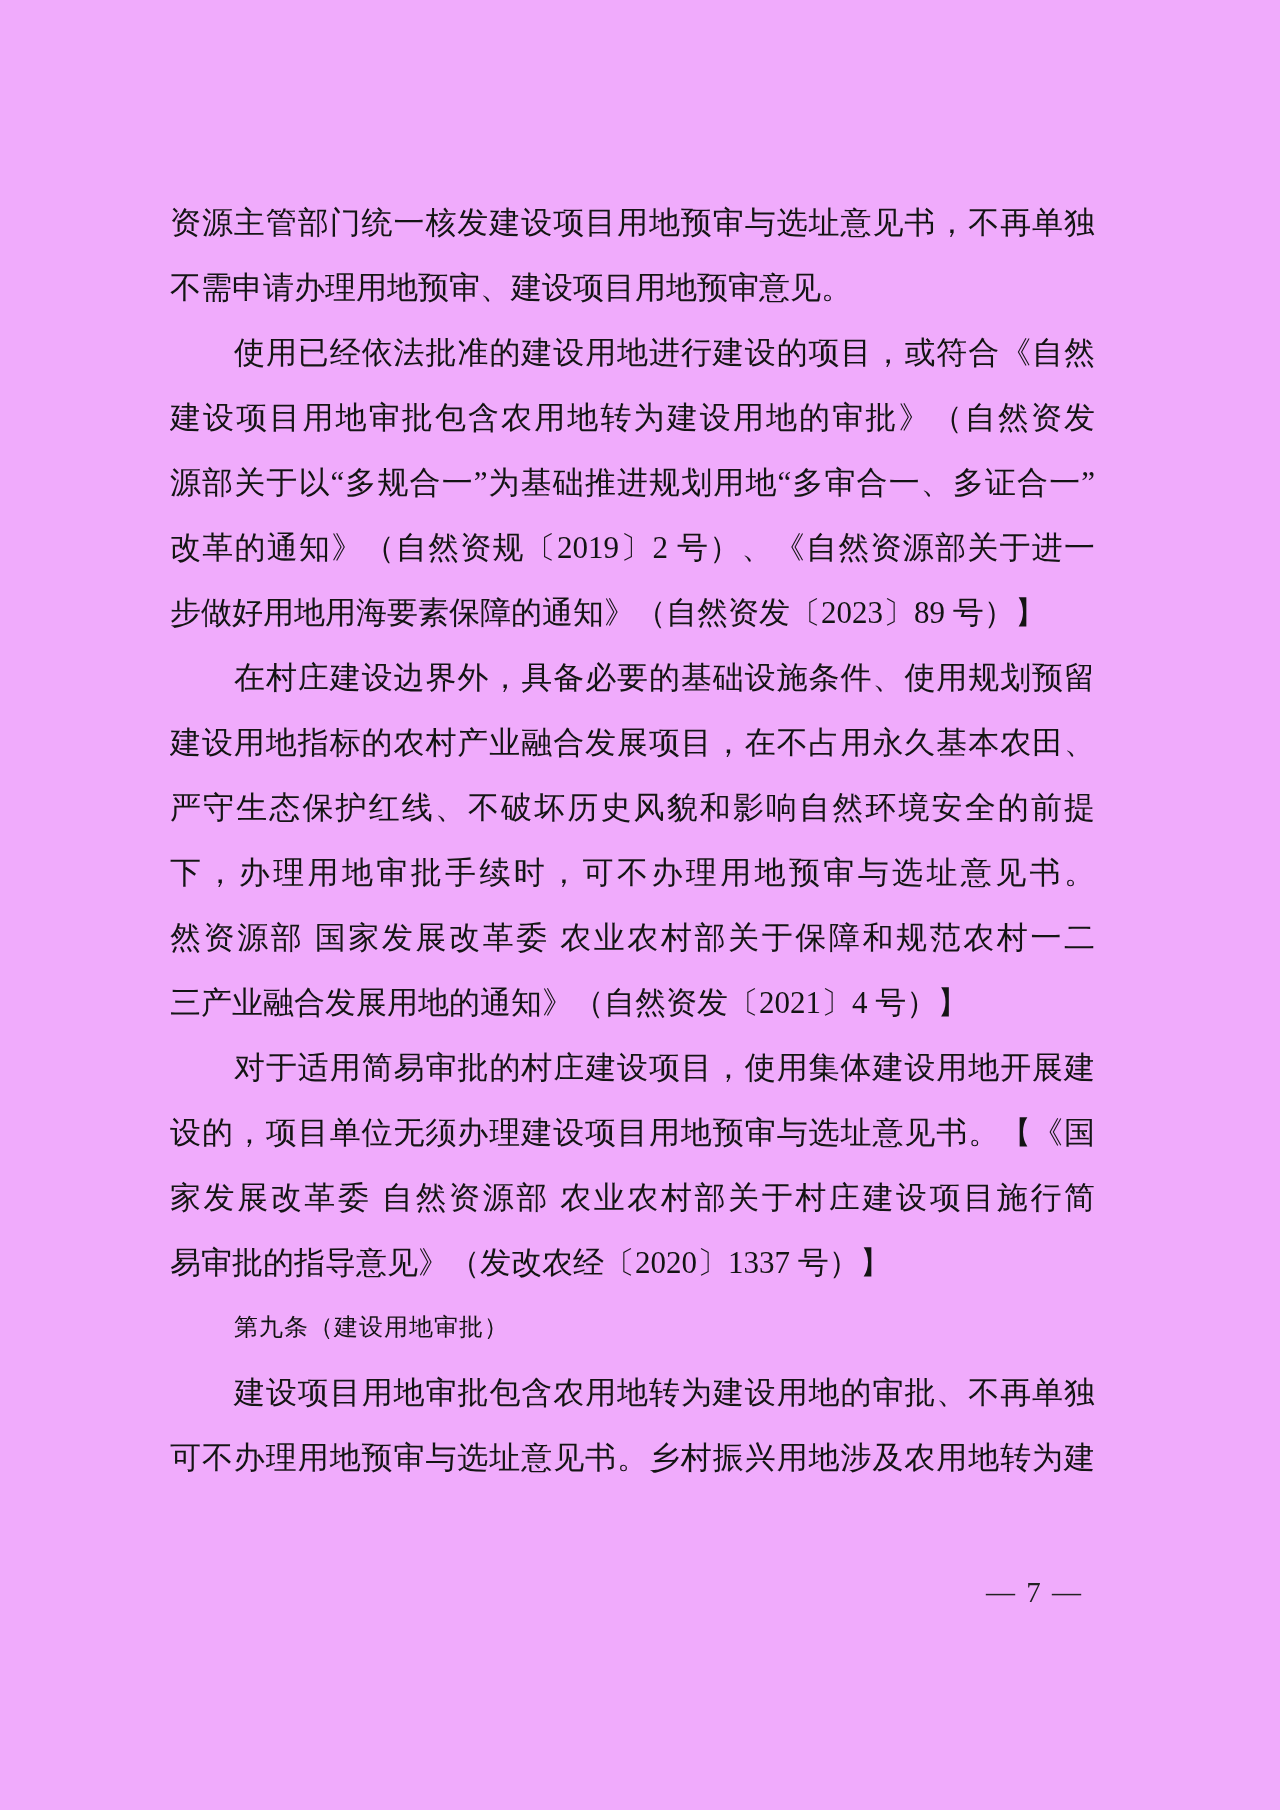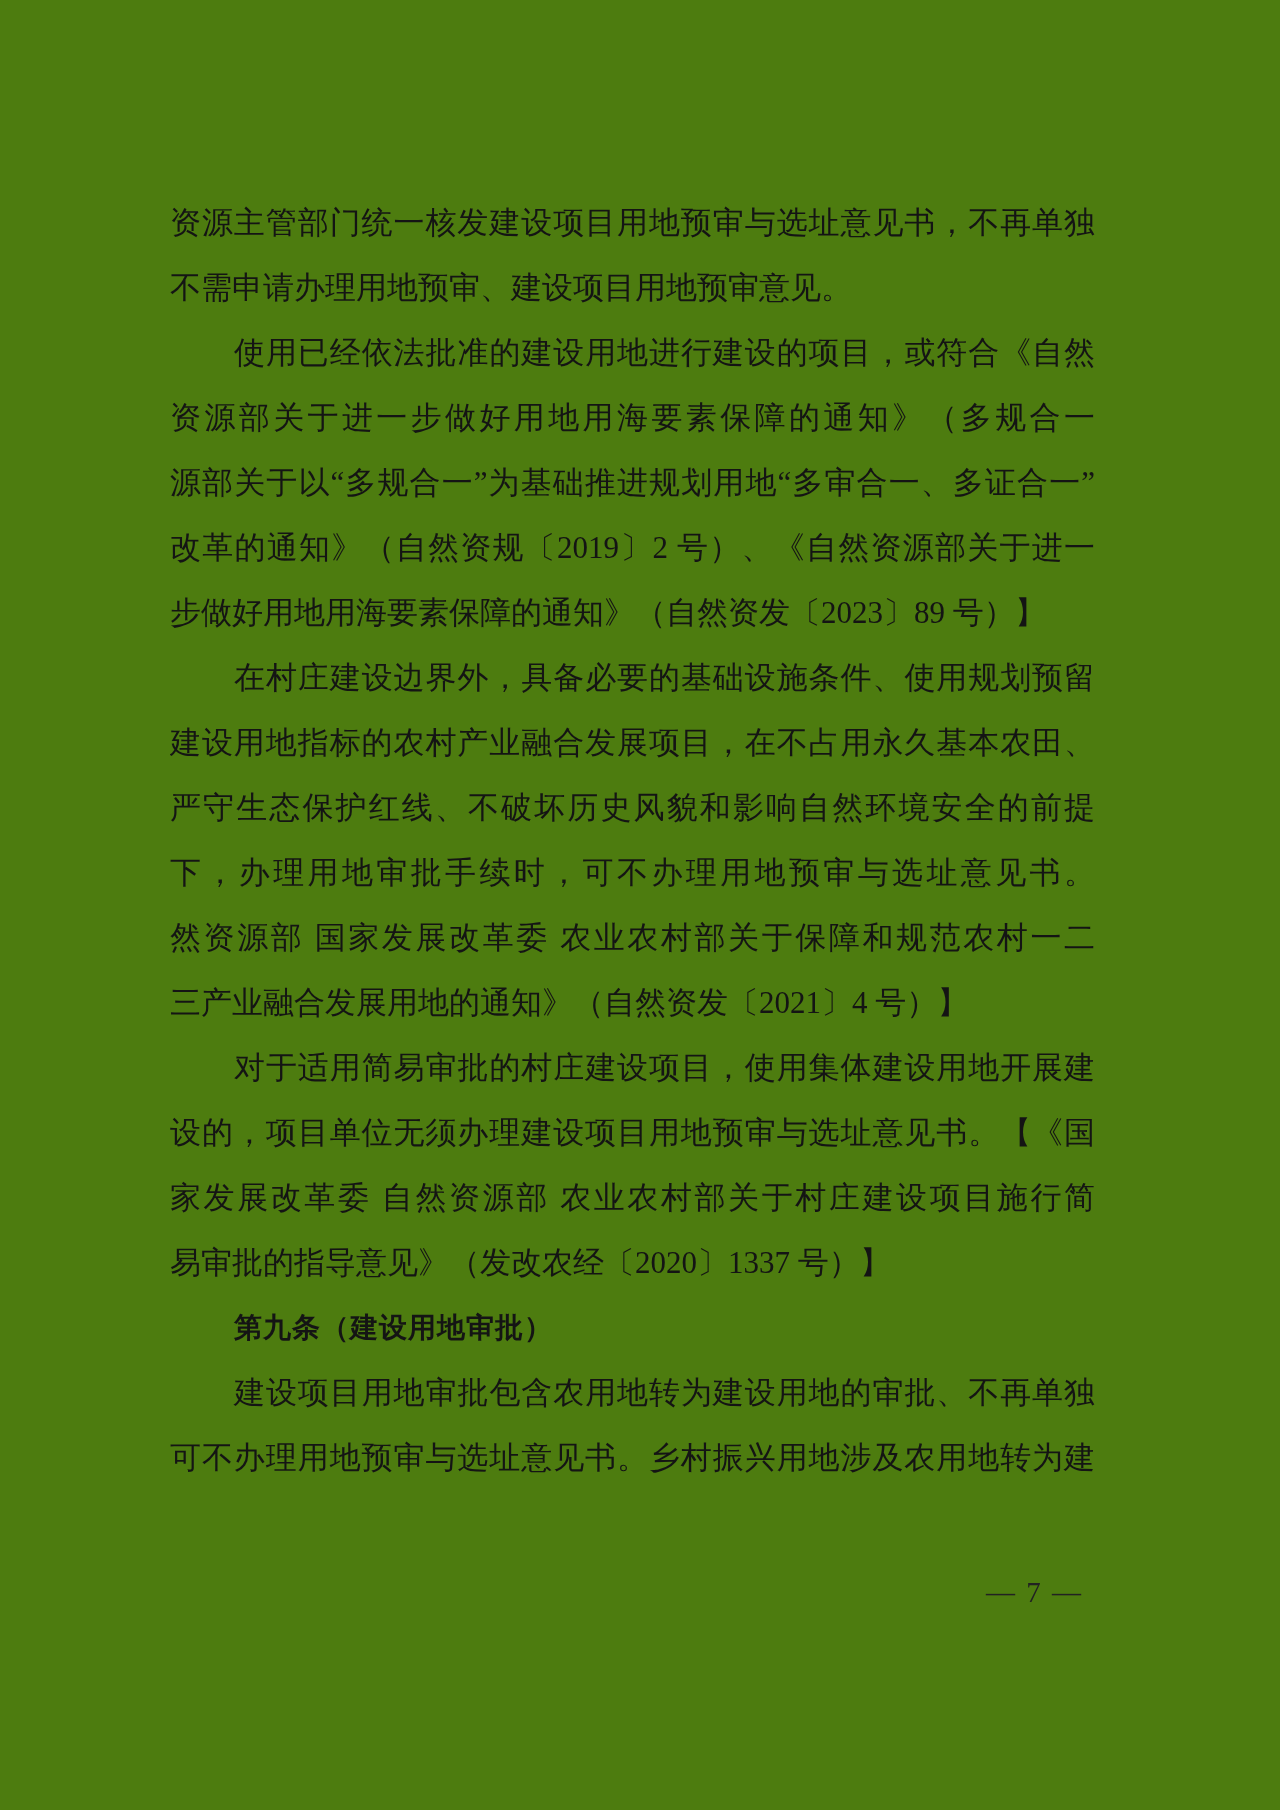--- a/index.html
+++ b/index.html
@@ -1,21 +1,21 @@
 <!DOCTYPE html>
 <html><head>
 <meta charset="utf-8">
 <style>
   * { margin: 0; padding: 0; box-sizing: border-box; }
   html, body { background: #ffffff; }
   .page {
     position: relative;
     width: 1280px;
     height: 1810px;
-    background: #4d7c0f;
+    background: #f0abfc;
     overflow: hidden;
     font-family: "Liberation Serif", "DejaVu Serif", serif;
     color: #141414;
   }
   .content {
     position: absolute;
     left: 170px;
     top: 190px;
     width: 925px;
   }
@@ -26,22 +26,22 @@
     text-align: justify;
     overflow: hidden;
   }
   .j {
     text-align: justify;
     text-align-last: justify;
     text-justify: inter-character;
   }
   .indent { text-indent: 64px; }
   .heading {
-    font-weight: 700;
-    font-size: 28px;
+    font-weight: 400;
+    font-size: 24px;
     letter-spacing: 1px;
   }
   .page-number {
     position: absolute;
     top: 1572px;
     right: 197px;
     font-size: 29px;
     line-height: 40px;
     color: #222;
     letter-spacing: 2px;
@@ -51,21 +51,21 @@
 </head>
 <body>
 
 <div class="page">
   <div class="content">
 
     <div class="line j">资源主管部门统一核发建设项目用地预审与选址意见书，不再单独</div>
     <div class="line">不需申请办理用地预审、建设项目用地预审意见。</div>
 
     <div class="line j indent">使用已经依法批准的建设用地进行建设的项目，或符合《自然</div>
-    <div class="line j">资源部关于进一步做好用地用海要素保障的通知》（多规合一</div>
+    <div class="line j">建设项目用地审批包含农用地转为建设用地的审批》（自然资发</div>
     <div class="line j">源部关于以“多规合一”为基础推进规划用地“多审合一、多证合一”</div>
     <div class="line j">改革的通知》（自然资规〔2019〕2 号）、《自然资源部关于进一</div>
     <div class="line">步做好用地用海要素保障的通知》（自然资发〔2023〕89 号）】</div>
 
     <div class="line j indent">在村庄建设边界外，具备必要的基础设施条件、使用规划预留</div>
     <div class="line j">建设用地指标的农村产业融合发展项目，在不占用永久基本农田、</div>
     <div class="line j">严守生态保护红线、不破坏历史风貌和影响自然环境安全的前提</div>
     <div class="line j">下，办理用地审批手续时，可不办理用地预审与选址意见书。【《自</div>
     <div class="line j">然资源部 国家发展改革委 农业农村部关于保障和规范农村一二</div>
     <div class="line">三产业融合发展用地的通知》（自然资发〔2021〕4 号）】</div>

